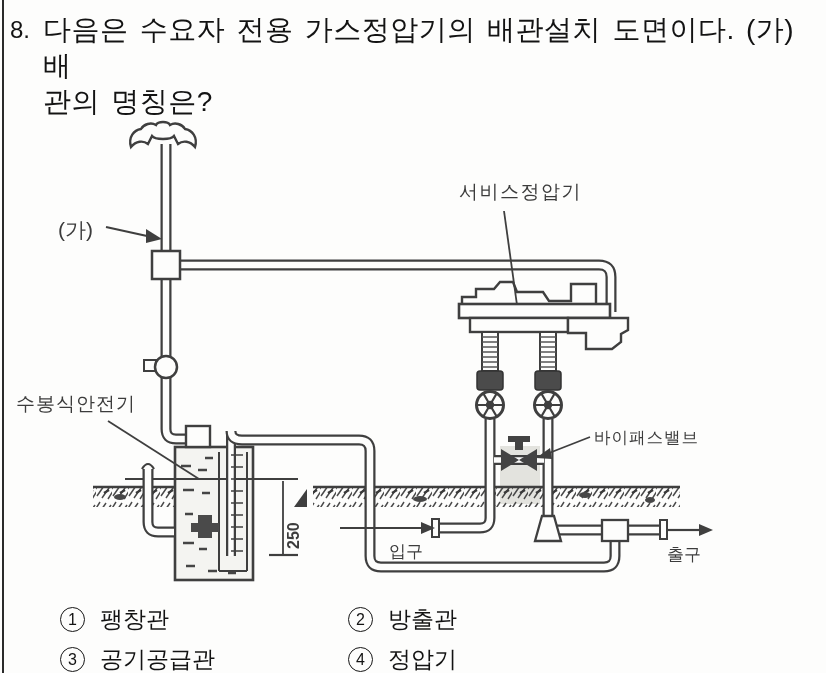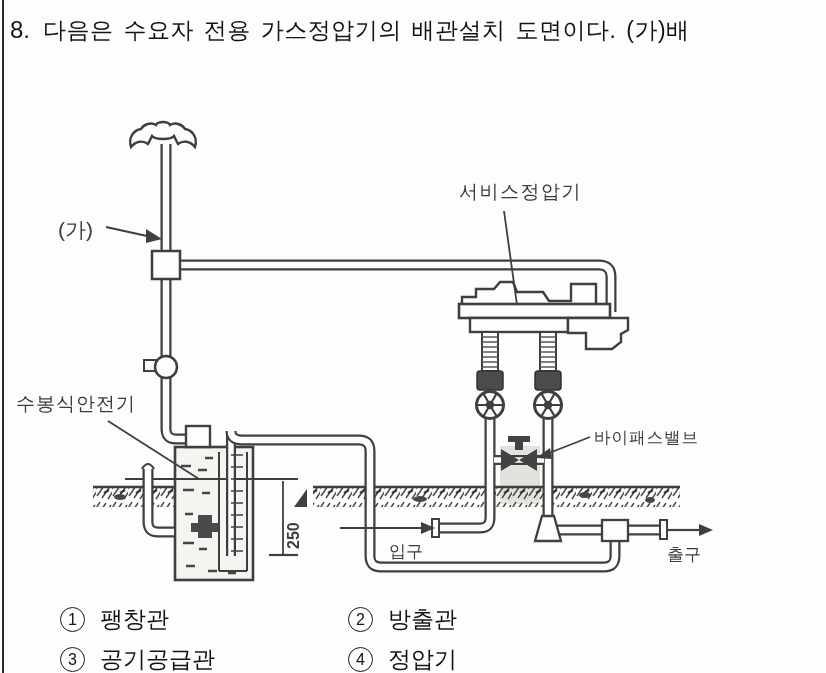--- a/index.html
+++ b/index.html
@@ -4,37 +4,38 @@
 <style>
   html,body{margin:0;padding:0;}
   body{
     width:826px;height:673px;position:relative;overflow:hidden;
     background:#fdfdfc;color:#111;
     font-family:"Liberation Sans","DejaVu Sans",sans-serif;
   }
   .left-border{position:absolute;left:2px;top:0;width:2px;height:673px;background:#2a2a2a;}
   .question{position:absolute;left:10px;top:12px;width:806px;display:flex;color:#131313;}
   .qnum{font-size:24px;width:33px;flex:0 0 33px;line-height:36px;}
-  .qtext{font-size:23px;line-height:36px;letter-spacing:.5px;word-spacing:3px;}
+  .qtext{font-size:28px;line-height:36px;letter-spacing:.5px;word-spacing:3px;}
   .diagram-svg{position:absolute;left:0;top:0;width:826px;height:673px;}
   .opt{position:absolute;display:flex;align-items:center;gap:15px;font-size:23px;color:#131313;}
   .circ{width:25px;height:25px;border:1.8px solid #161616;border-radius:50%;
         display:flex;align-items:center;justify-content:center;
         font-size:16px;flex:0 0 25px;box-sizing:border-box;}
   svg text{fill:#3c3c3c;font-family:"Liberation Sans","DejaVu Sans",sans-serif;}
 </style>
 </head>
 <body>
 
 <div class="left-border"></div>
 
 <div class="question">
   <div class="qnum">8.</div>
   <div class="qtext">
     <div>다음은 수요자 전용 가스정압기의 배관설치 도면이다. (가)배</div>
+    <div>관의 명칭은?</div>
   </div>
 </div>
 
 <svg class="diagram-svg" viewBox="0 0 826 673">
   <defs>
     <pattern id="ph" width="16" height="20" patternUnits="userSpaceOnUse">
       <path d="M1,16 L10,3 M6,18 L15,5 M-3,13 L4,2 M12,19 L19,8" stroke="#4a4a4a" stroke-width="1.5" fill="none"></path>
       <path d="M8,13 l5,-3" stroke="#3a3a3a" stroke-width="2.4"></path>
     </pattern>
   </defs>

